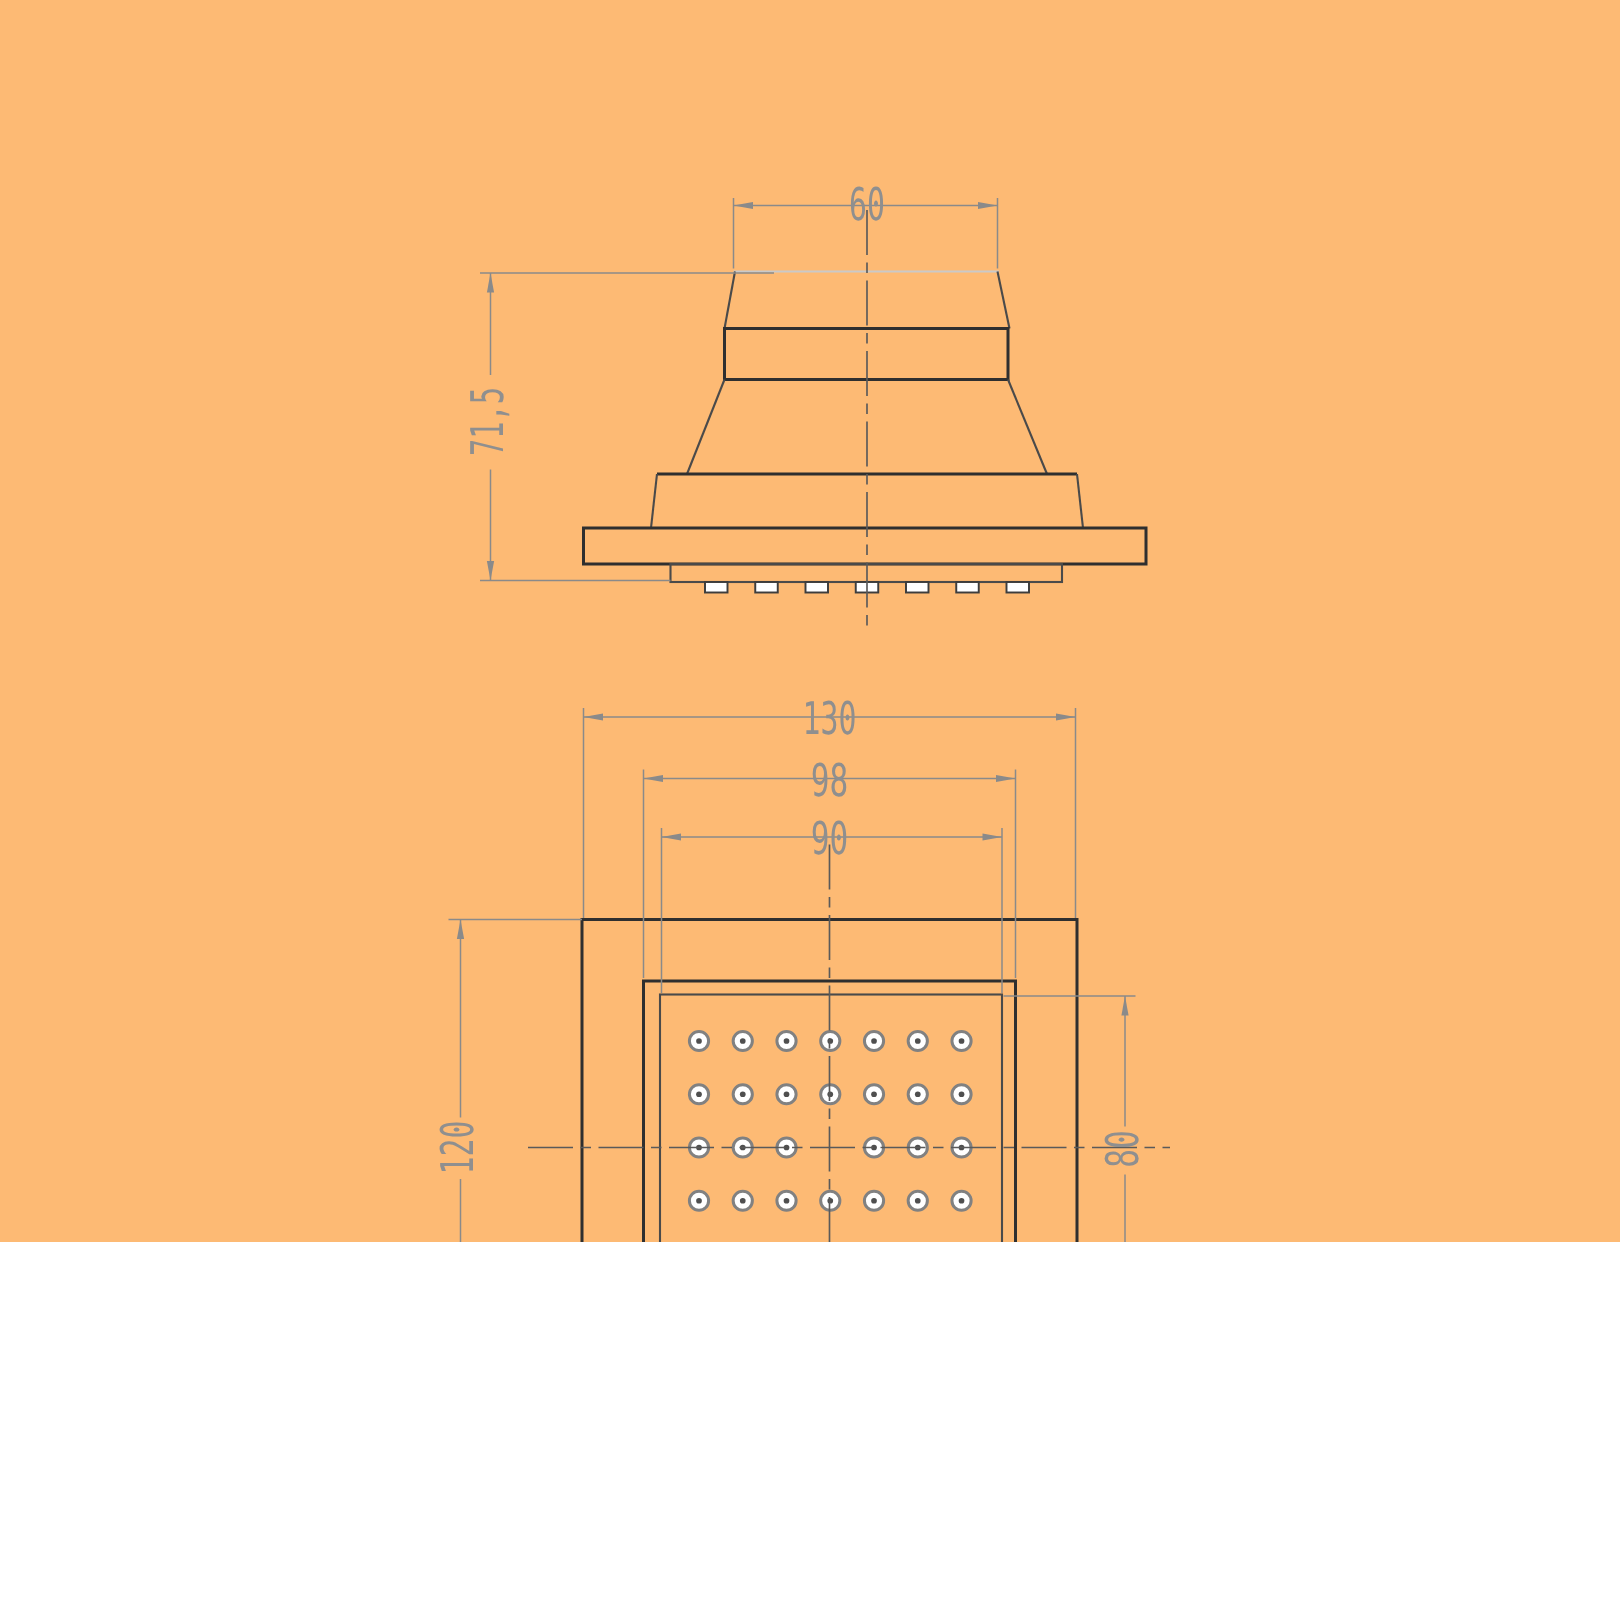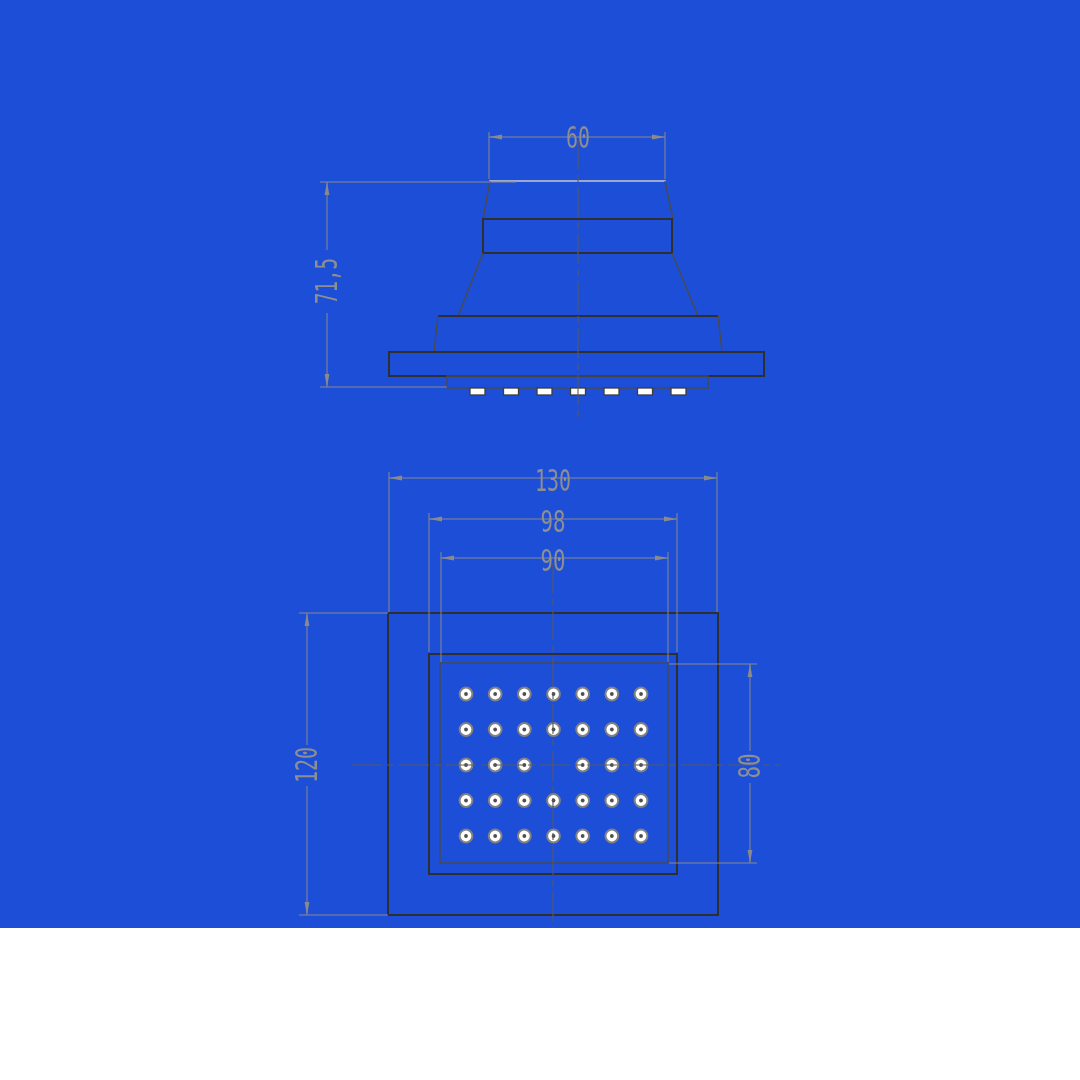--- a/index.html
+++ b/index.html
@@ -1,16 +1,16 @@
 <!DOCTYPE html>
 <html><head>
 <meta charset="utf-8">
 <style>
   html,body{margin:0;padding:0;background:#ffffff;}
-  .canvas{position:relative;width:1080px;height:928px;background:#1d4ed8;overflow:hidden;}
+  .canvas{position:relative;width:1080px;height:828px;background:#fdba74;overflow:hidden;}
   svg{display:block;}
   .bold{stroke:#2f2f2f;stroke-width:2;fill:none;}
   .med{stroke:#4a4a4a;stroke-width:1.4;fill:none;}
   .lightline{stroke:#c9c9c9;stroke-width:1.3;fill:none;}
   .dim{stroke:#8a8a8a;stroke-width:1;fill:none;}
   .arrow{fill:#8a8a8a;stroke:none;}
   .center{stroke:#5a5a5a;stroke-width:1.1;fill:none;stroke-dasharray:30 5 7 5;}
   .hole{stroke:#818181;stroke-width:2;fill:#ffffff;}
   .hole-dot{fill:#4f4f4f;stroke:none;}
   .stub{stroke:#3d3d3d;stroke-width:1.3;fill:#ffffff;}

